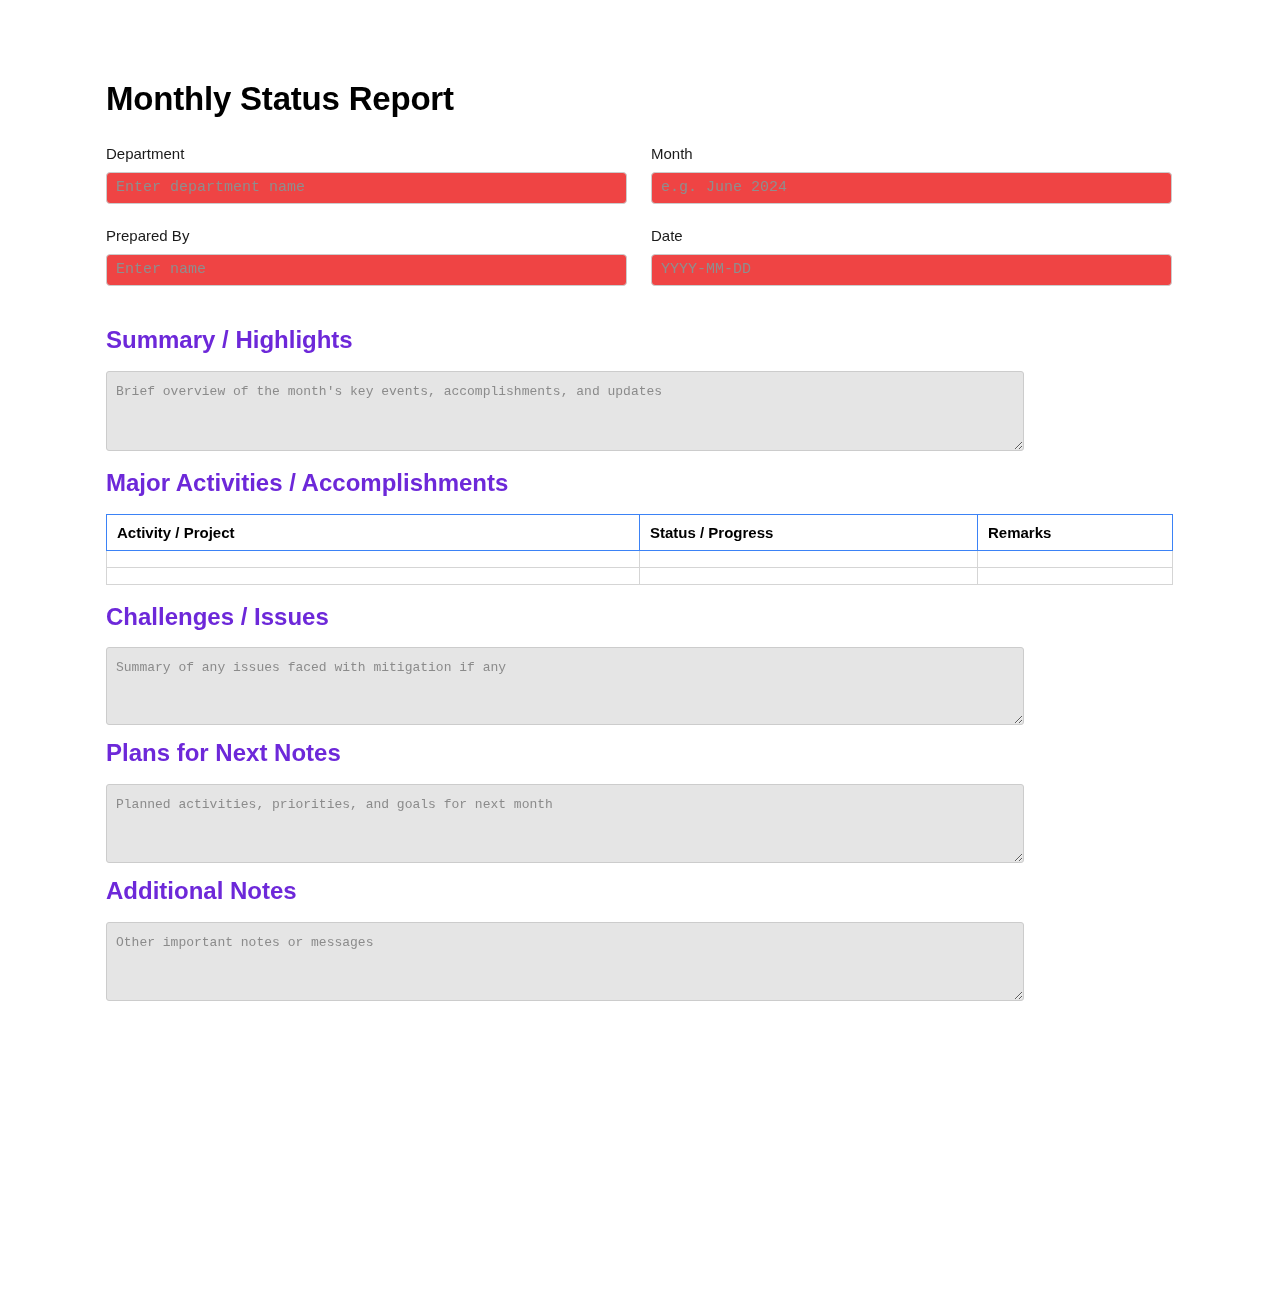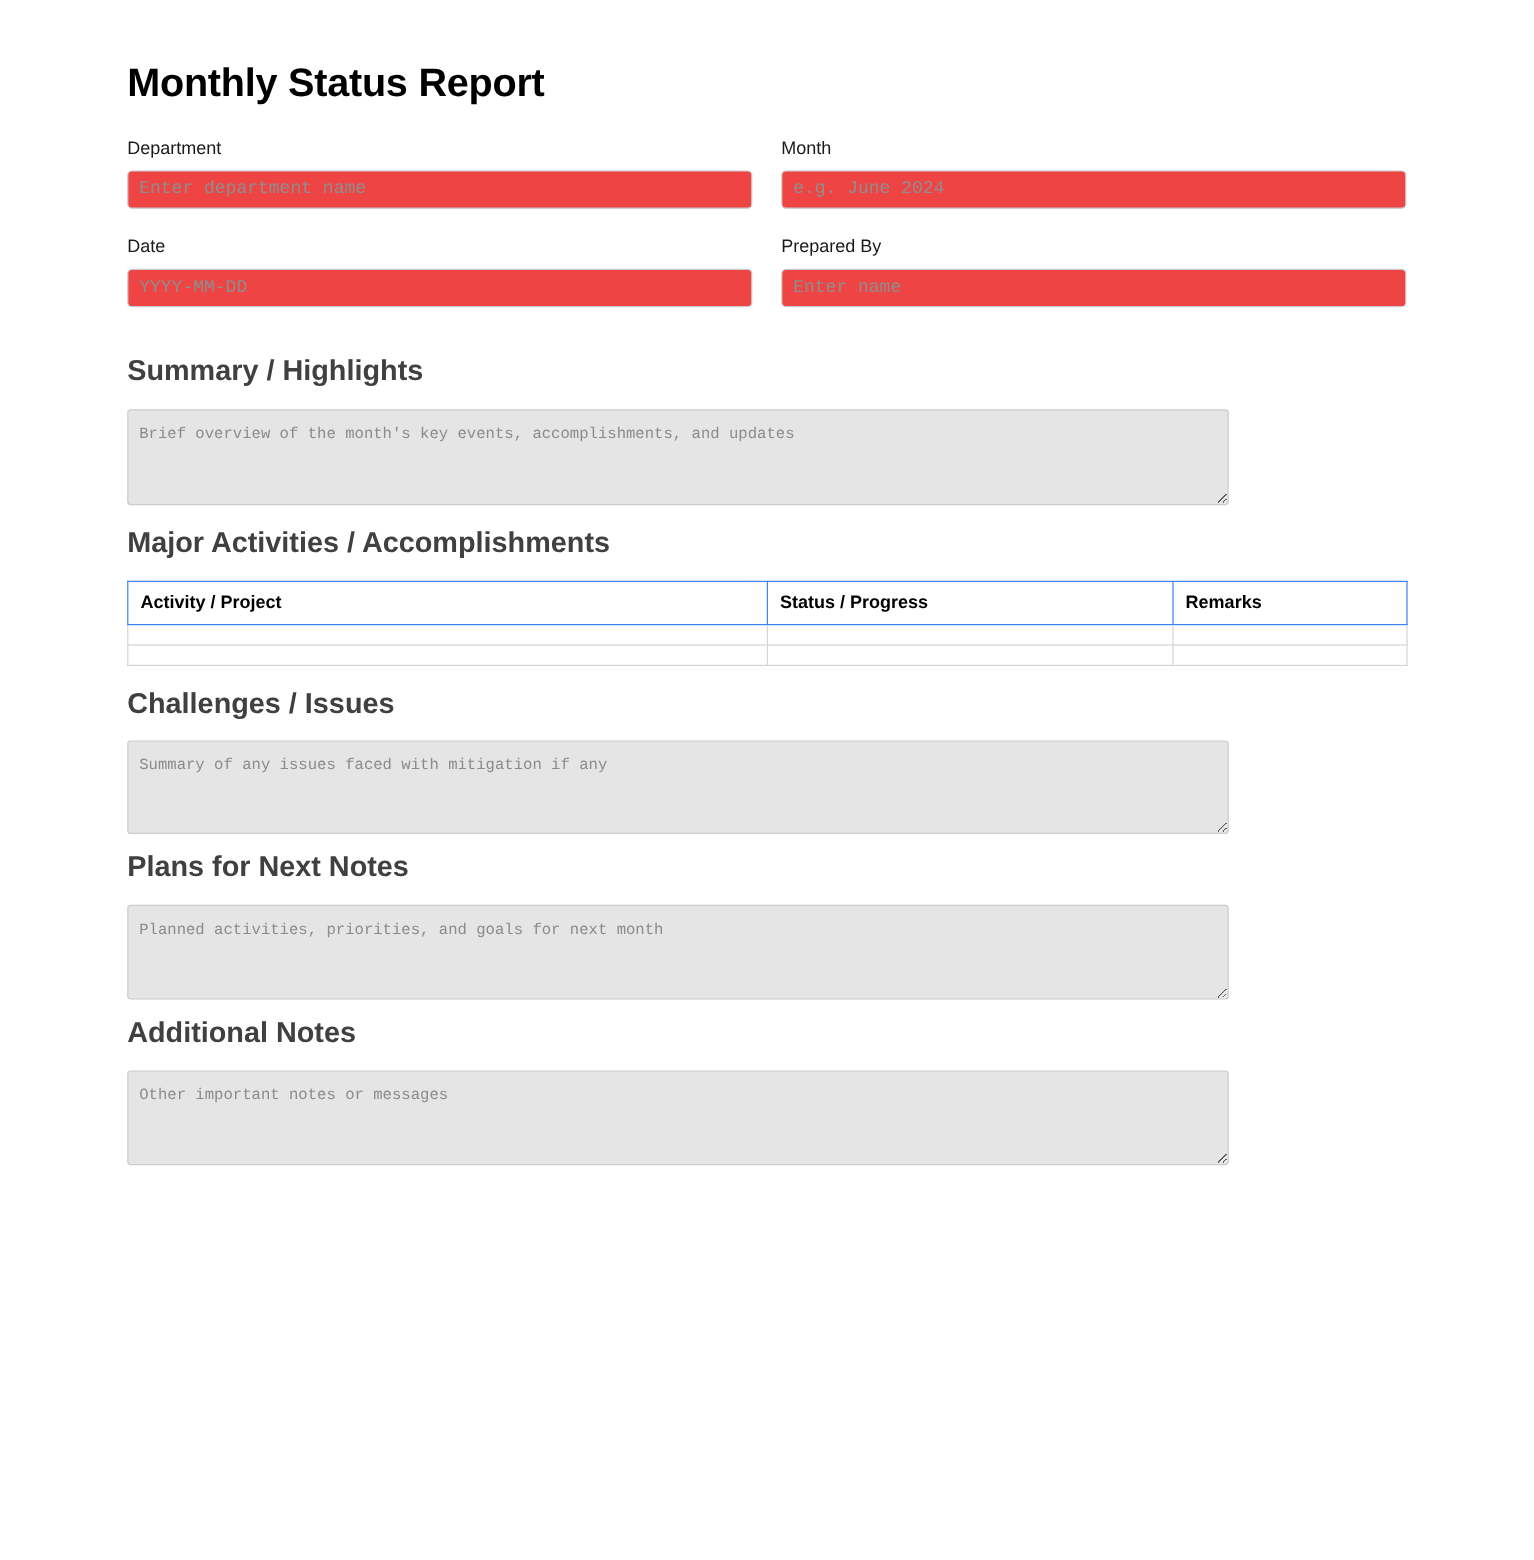--- a/index.html
+++ b/index.html
@@ -11,21 +11,21 @@
     width: 1278px;
     height: 1300px;
     font-family: "Liberation Sans", sans-serif;
     color: #000000;
     -webkit-font-smoothing: antialiased;
   }
   .page {
     box-sizing: border-box;
     width: 1130px;
     min-height: 1300px;
-    padding: 50px 106px 0 106px;
+    padding: 80px 106px 0 106px;
     background: #ffffff;
   }
   .doc-title {
     font-size: 33px;
     font-weight: bold;
     line-height: 1.15;
     margin: 0 0 26px 0;
     letter-spacing: -0.2px;
     color: #000;
   }
@@ -62,21 +62,21 @@
   }
   .text-input::placeholder {
     color: #8e8e8e;
     opacity: 1;
   }
   h2.section-title {
     font-size: 24px;
     font-weight: bold;
     line-height: 1.2;
     margin: 18px 0 16px 0;
-    color: #404040;
+    color: #6d28d9;
   }
   h2.section-title.tight {
     margin-top: 14px;
   }
   .area {
     box-sizing: border-box;
     display: block;
     width: 100%;
     padding: 10px 9px;
     font-family: "Liberation Mono", monospace;
@@ -137,27 +137,27 @@
       <label class="field-label">Department</label>
       <input class="text-input" type="text" placeholder="Enter department name" style="">
     </div>
 
     <div class="field">
       <label class="field-label">Month</label>
       <input class="text-input" type="text" placeholder="e.g. June 2024" style="">
     </div>
 
     <div class="field">
+      <label class="field-label">Prepared By</label>
+      <input class="text-input" type="text" placeholder="Enter name" style="">
+    </div>
+
+    <div class="field">
       <label class="field-label">Date</label>
       <input class="text-input" type="text" placeholder="YYYY-MM-DD" style="">
-    </div>
-
-    <div class="field">
-      <label class="field-label">Prepared By</label>
-      <input class="text-input" type="text" placeholder="Enter name" style="">
     </div>
 
   </div>
 
   <h2 class="section-title">Summary / Highlights</h2>
   <textarea class="area area-sm" placeholder="Brief overview of the month's key events, accomplishments, and updates" style=""></textarea>
 
   <h2 class="section-title">Major Activities / Accomplishments</h2>
   <table class="activities">
     <colgroup>

